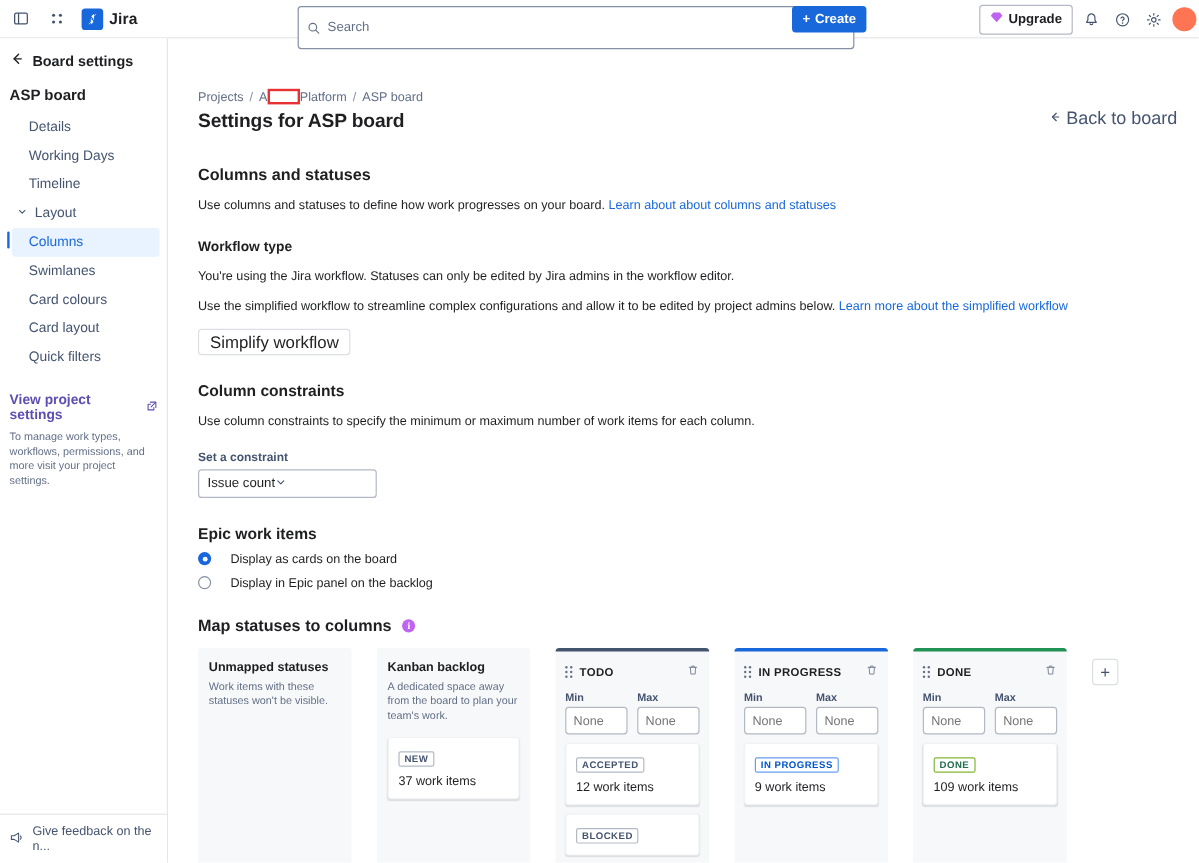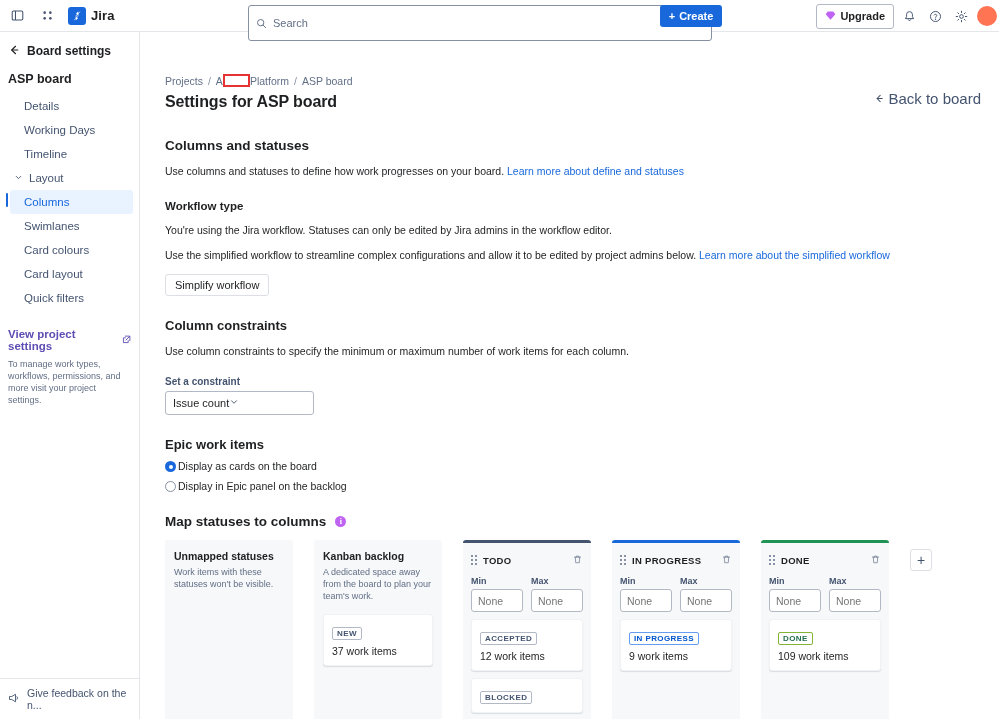--- a/index.html
+++ b/index.html
@@ -129,33 +129,33 @@
   }
 
   h2.sec { font-size: 13.5px; font-weight: 600; color: #1e1f21; margin-top: 27px; }
   h3.sub { font-size: 11.5px; font-weight: 700; color: #1e1f21; margin-top: 22px; }
   p.desc { font-size: 10.5px; color: #1e1f21; margin-top: 11px; line-height: 14px; }
   a.inline { color: #1868db; text-decoration: none; cursor: pointer; }
 
   .btn-plain {
     margin-top: 12px; height: 22px; padding: 0 9px;
     border: 1px solid #dcdfe4; border-radius: 3px; background: #fff;
-    font-size: 11px; color: #1e1f21; cursor: pointer;
+    font-size: 14px; color: #1e1f21; cursor: pointer;
     font-family: "Liberation Sans", sans-serif;
   }
 
   .field-label { font-size: 10px; font-weight: 700; color: #44546f; margin-top: 18px; }
   .select-box {
     margin-top: 4px; width: 149px; height: 24px;
     border: 1px solid #b3b9c4; border-radius: 3px; background: #fff;
     display: flex; align-items: center; justify-content: flex-start;
     padding: 0 7px; font-size: 11px; color: #1e1f21; cursor: pointer;
   }
 
-  .radio-row { display: flex; align-items: flex-end; gap: 2px; margin-top: 8px; cursor: pointer; }
+  .radio-row { display: flex; align-items: flex-start; gap: 16px; margin-top: 8px; cursor: pointer; }
   .radio {
     width: 11px; height: 11px; border-radius: 50%;
     border: 1px solid #8590a2; background: #fff; flex: none;
     display: flex; align-items: center; justify-content: center;
   }
   .radio.on { border: none; background: #1868db; }
   .radio.on::after { content: ""; width: 4px; height: 4px; border-radius: 50%; background: #fff; }
   .radio-lbl { font-size: 10.5px; color: #1e1f21; }
 
   .map-head { display: flex; align-items: center; gap: 9px; margin-top: 22px; }
@@ -384,21 +384,21 @@
             <path d="M9 3.5 4.5 8 9 12.5" fill="none" stroke="#44546f" stroke-width="1.5" stroke-linecap="round" stroke-linejoin="round"></path>
             <line x1="4.5" y1="8" x2="12" y2="8" stroke="#44546f" stroke-width="1.5" stroke-linecap="round"></line>
           </svg>
       </span>
       <span>Back to board</span>
     </div>
 
     <h2 class="sec">Columns and statuses</h2>
     <p class="desc">
       <span>Use columns and statuses to define how work progresses on your board.</span>
-      <a class="inline">Learn more about define and statuses</a>
+      <a class="inline">Learn about about columns and statuses</a>
     </p>
 
     <h3 class="sub">Workflow type</h3>
     <p class="desc">You're using the Jira workflow. Statuses can only be edited by Jira admins in the workflow editor.</p>
     <p class="desc">
       <span>Use the simplified workflow to streamline complex configurations and allow it to be edited by project admins below.</span>
       <a class="inline">Learn more about the simplified workflow</a>
     </p>
     <button class="btn-plain">Simplify workflow</button>
 

